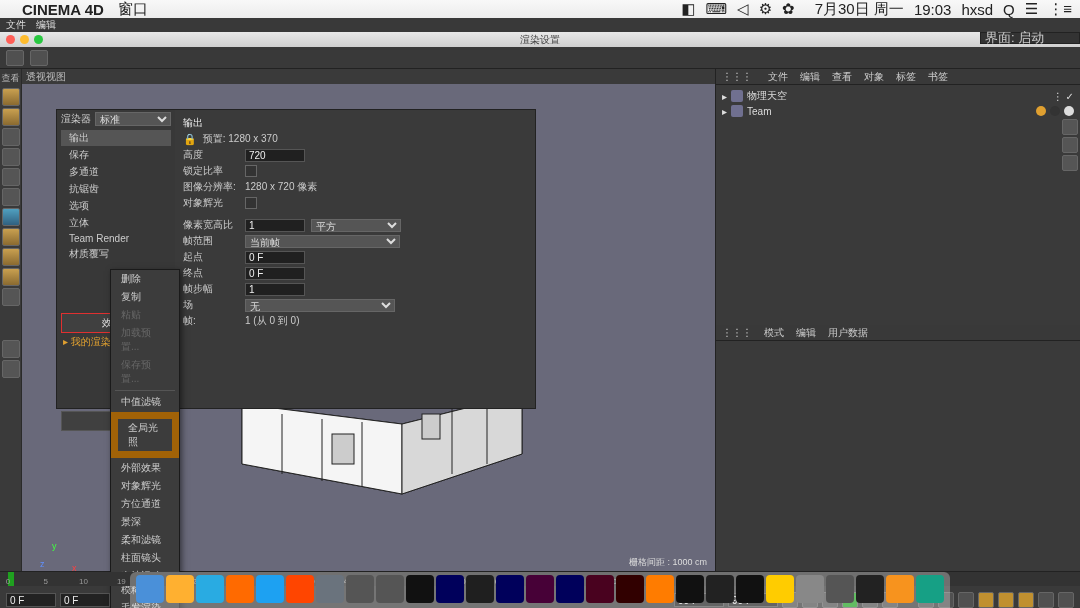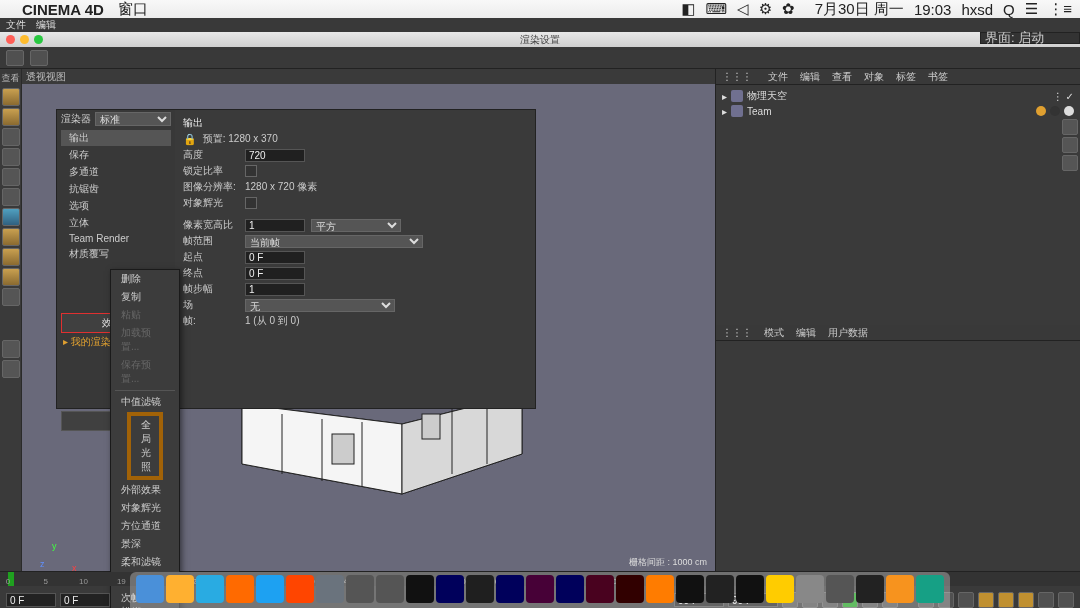--- a/index.html
+++ b/index.html
@@ -44,21 +44,21 @@
 .house svg{overflow:visible}
 
 
 .panel{position:absolute;left:56px;top:40px;width:480px;height:300px;background:#3a3a3a;border:1px solid #222;display:flex;}
 .p-left{width:118px;background:#383838;padding:2px 4px;}
 .p-left .sel{display:flex;align-items:center;gap:4px;margin-bottom:4px;}
 .p-left select{flex:1;background:#555;color:#ddd;border:1px solid #666;font-size:10px;height:14px;}
 .p-left .item{color:#ccc;padding:1px 8px;margin:1px 0;cursor:default;}
 .p-left .btn{background:#404040;border:1px solid #555;color:#ddd;padding:2px;text-align:center;margin-top:4px;cursor:pointer;}
 .hl-red{border:1px solid #e03030!important;}
-.hl-row{border:4px solid #a16207;margin:1px 16px;}
+.hl-row{border:7px solid #a16207;margin:1px 0;}
 
 .p-right{flex:1;padding:6px 8px;background:#3a3a3a;position:relative;}
 .p-right .hdr{color:#eee;margin-bottom:2px;}
 .row{display:flex;align-items:center;gap:6px;margin:2px 0;min-height:14px;}
 .row label{width:56px;color:#ccc;}
 .row input{width:60px;background:#202020;color:#eee;border:1px solid #555;font-size:10px;height:13px;padding:0 3px;}
 .row .unit{width:90px;background:#555;color:#ddd;border:1px solid #666;font-size:10px;height:13px;}
 .chk{width:12px;height:12px;background:#333;border:1px solid #666;}
 .lock{color:#aaa;font-size:11px;}
 
@@ -267,21 +267,21 @@
           <div class="chk"></div>
         </div>
       <div style="height:4px"></div>
       <div class="row">
           <label>像素宽高比</label>
           <input value="1" style="">
           <select class="unit"><option>平方</option></select>
         </div>
       <div class="row">
           <label>帧范围</label>
-          <select class="unit" style="width:178px"><option>当前帧</option></select>
+          <select class="unit" style="width:155px"><option>当前帧</option></select>
         </div>
       <div class="row">
           <label>起点</label>
           <input value="0 F" style="">
         </div>
       <div class="row">
           <label>终点</label>
           <input value="0 F" style="">
         </div>
       <div class="row">

